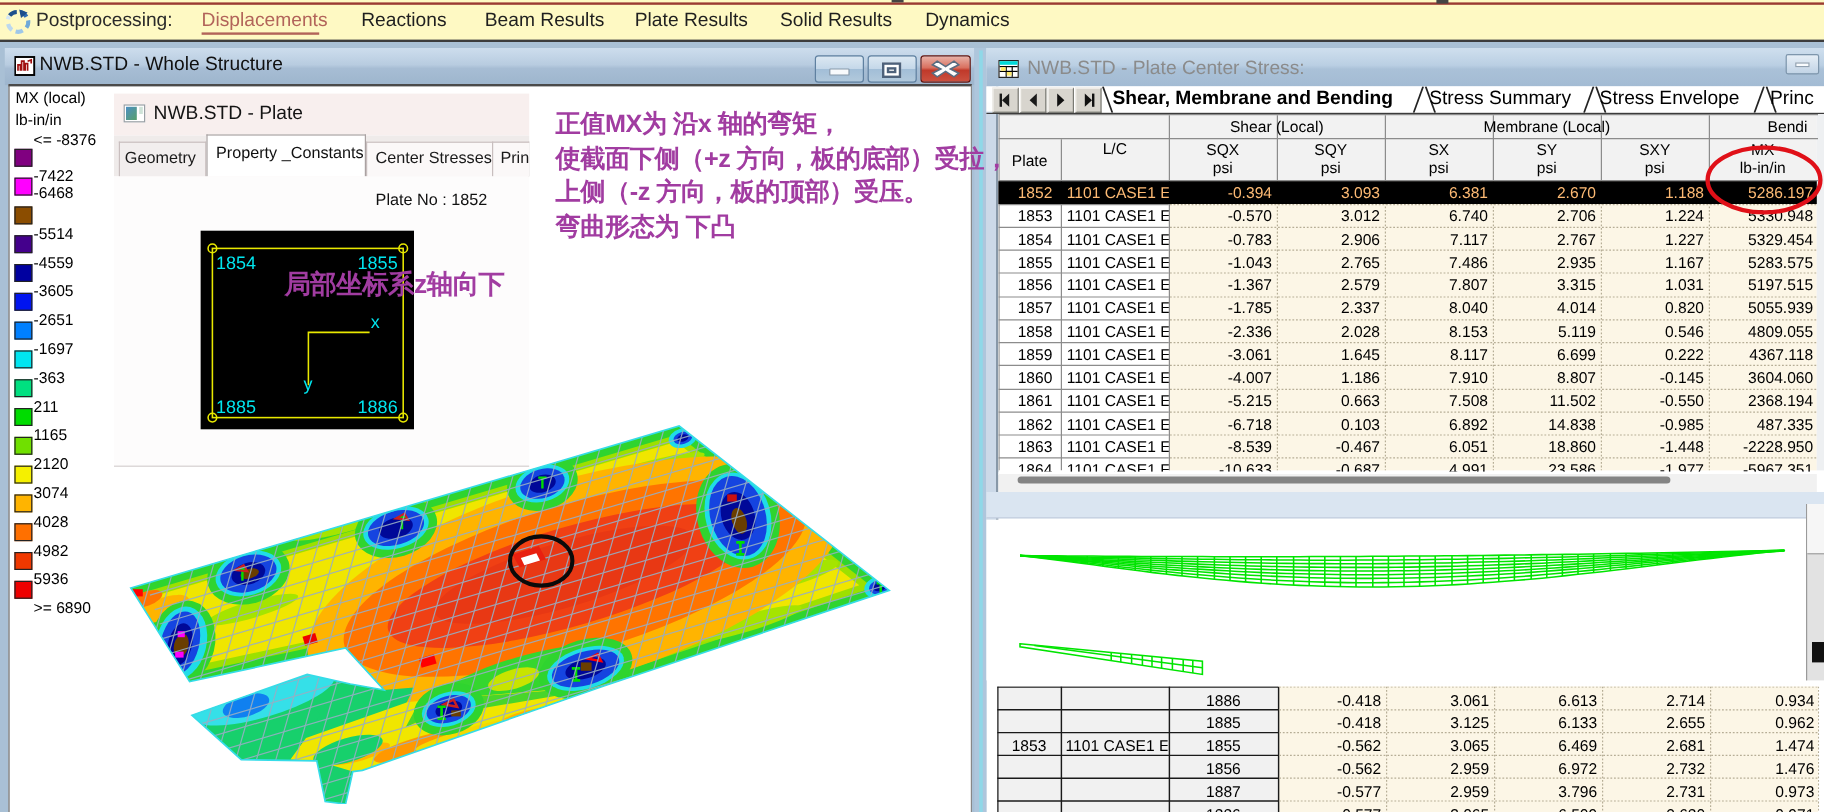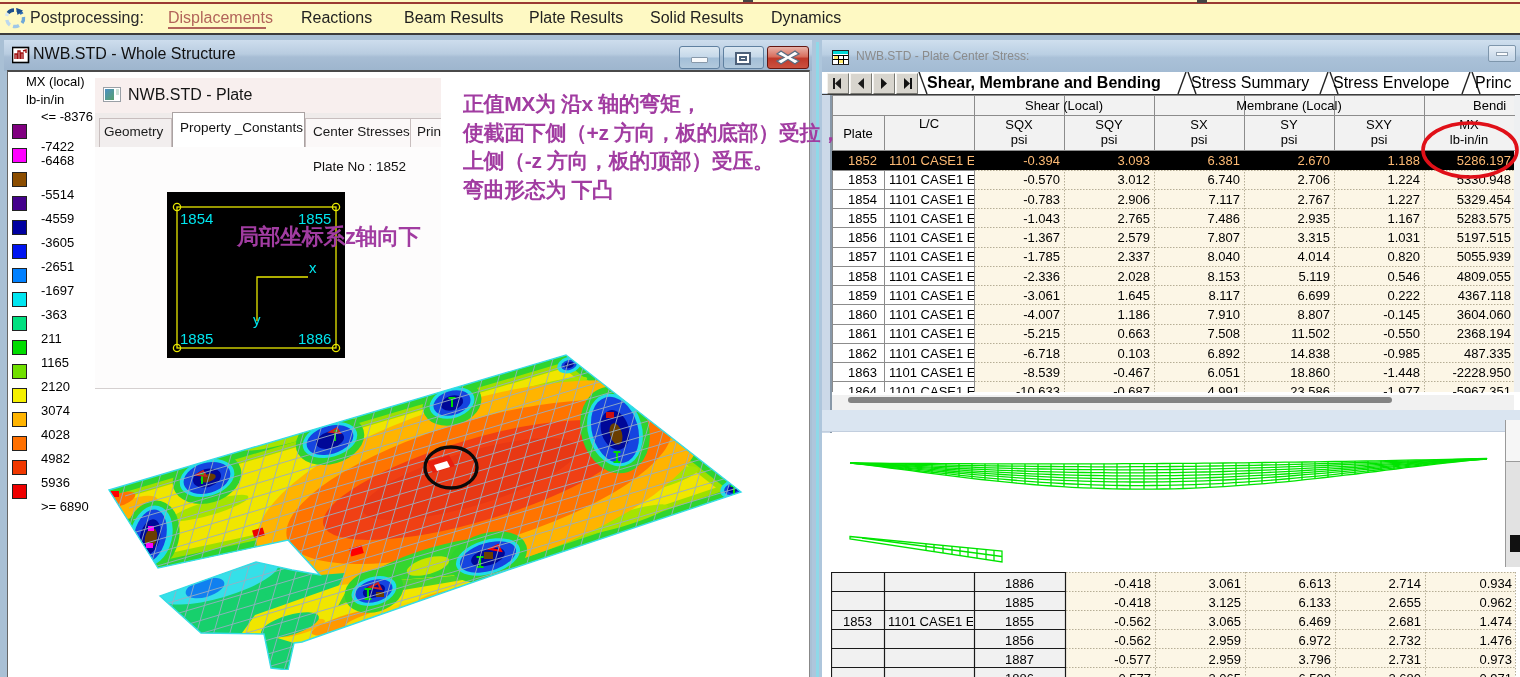--- a/index.html
+++ b/index.html
@@ -12,21 +12,21 @@
 .menuitem { position:absolute; top:9px; font-size:16px; color:#1f1f1f; }
 
 #mdibg { position:absolute; left:0; top:35px; width:1520px; height:642px; background:#a9c0d5; }
 
 #lwin { position:absolute; left:4px; top:40px; width:808px; height:637px; }
 #lwin .tbar { position:absolute; left:0; top:0; width:808px; height:31px;
   background:linear-gradient(#cddded 0%, #b8cce0 45%, #a7bdd4 55%, #9db5cd 100%); }
 #lwin .content { position:absolute; left:3px; top:30px; width:803px; height:607px; background:#fff; border-top:2px solid #4a4a4a; border-left:1px solid #666; border-right:1px solid #888; }
 .capbtn { position:absolute; top:6px; height:23px; border-radius:3px; }
 
-.leg-lab { position:absolute; font-size:13px; color:#000;margin-left:13px; }
+.leg-lab { position:absolute; font-size:13px; color:#000; }
 .leg-sq { position:absolute; width:15px; height:15px; border:1px solid #222; }
 
 .anno { position:absolute; color:#a13ca1; font-weight:bold; z-index:50; white-space:nowrap; letter-spacing:-0.4px; }
 
 #rwin { position:absolute; left:822px; top:40px; width:698px; height:637px; background:#fff; }
 </style>
 </head>
 <body>
 <div id="topbar">
   <div class="redline"></div>
@@ -347,21 +347,21 @@
 <div class="abs" style="left:822px;top:40px;width:698px;height:32px;background:linear-gradient(#cfdfee 0%,#bacfe3 45%,#aac1d8 55%,#a3bbd3 100%)"></div>
 <div class="abs" style="left:832px;top:50px;width:17px;height:15px;background:#fff;border:1px solid #222">
   <div class="abs" style="left:0;top:0;width:15px;height:3px;background:#00d8d8"></div>
   <div class="abs" style="left:0;top:4px;width:15px;height:1px;background:#000"></div>
   <div class="abs" style="left:5px;top:4px;width:1px;height:9px;background:#000"></div>
   <div class="abs" style="left:10px;top:4px;width:1px;height:9px;background:#000"></div>
   <div class="abs" style="left:0;top:8px;width:15px;height:1px;background:#000"></div>
   <div class="abs" style="left:1px;top:5px;width:4px;height:3px;background:#ffe96a"></div>
   <div class="abs" style="left:6px;top:9px;width:4px;height:3px;background:#ffe96a"></div>
 </div>
-<div class="abs" style="left:856px;top:49px;font-size:12px;color:#8b8b8b">NWB.STD - Plate Center Stress:</div>
+<div class="abs" style="left:856px;top:49px;font-size:16px;color:#8b8b8b">NWB.STD - Plate Center Stress:</div>
 <div class="abs" style="left:1488px;top:45px;width:28px;height:17px;border-radius:2px;background:linear-gradient(#e6eef6,#c2d4e6);border:1px solid #7e96ac"></div>
 <div class="abs" style="left:1496px;top:52px;width:12px;height:4px;background:#fafcfe;border:1px solid #90a0b0"></div>
 
 <div class="abs" style="left:822px;top:72px;width:698px;height:21px;background:#fff"></div>
 <div class="navb" style="left:827px"></div>
 <div class="navb" style="left:850px"></div>
 <div class="navb" style="left:873px"></div>
 <div class="navb" style="left:896px"></div>
 <svg class="abs" style="left:827px;top:73px" width="92" height="21" viewBox="0 0 92 21">
   <g fill="#1a1a1a">

